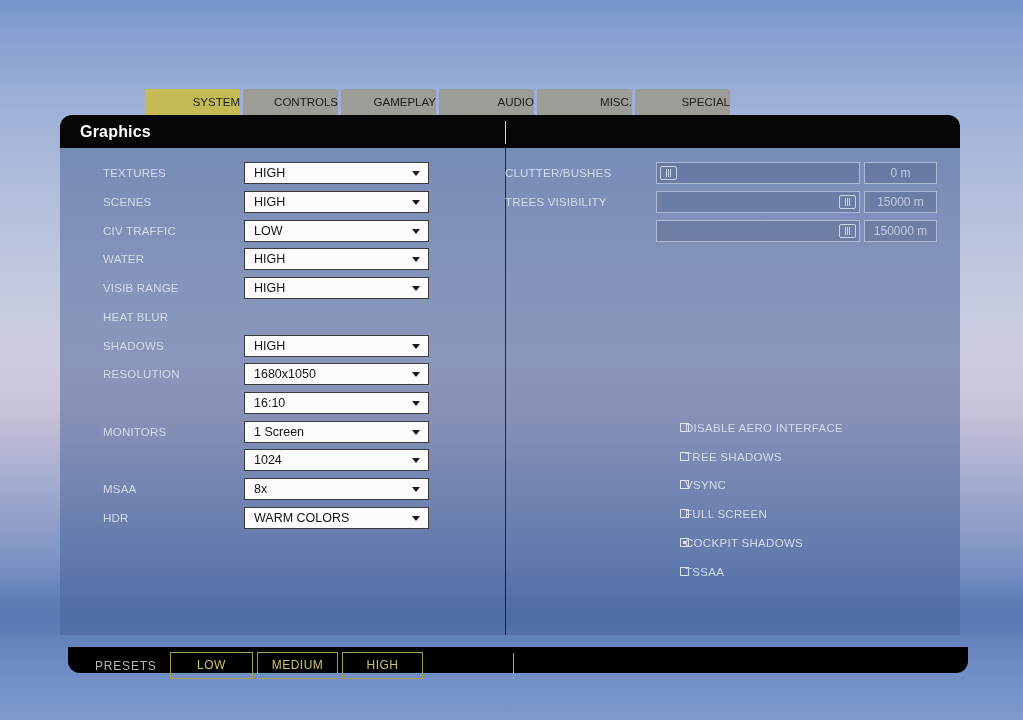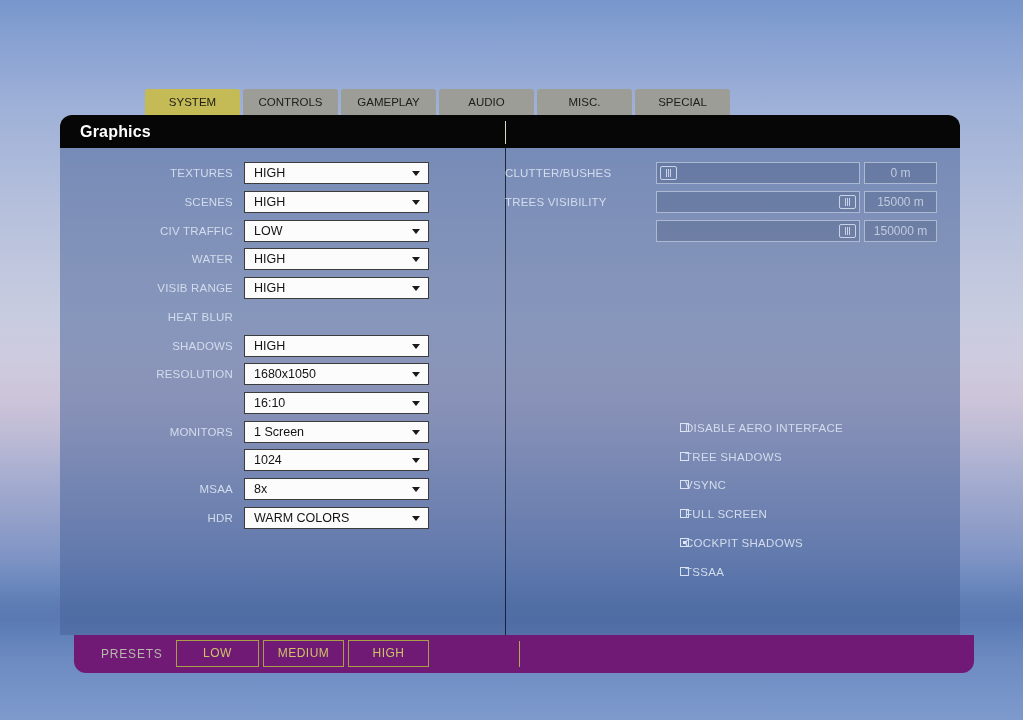--- a/index.html
+++ b/index.html
@@ -8,21 +8,21 @@
     font-family:"Liberation Sans", sans-serif;
     background:linear-gradient(180deg,
       #7796cb 0%, #86a0d1 5%, #9fb1d8 15%, #b7c1dc 30%,
       #c8cce0 44%, #cecbdf 50%, #cdc5da 55%, #bfbcd6 60%,
       #a7aed0 66%, #93a0c9 72%, #8095c5 77%, #6c88bd 81%,
       #5d7cb4 84%, #5a79b3 86%, #6080b9 88%, #6e8cc2 92%, #7e9acd 100%);
   }
   
   .tabs{position:absolute;left:145px;top:89px;display:flex;gap:3px;}
   .tab{
-    width:95px;height:26px;box-sizing:border-box;text-align:center;
+    width:95px;height:26px;box-sizing:border-box;text-align:right;
     line-height:26px;font-size:11.5px;color:#20201a;
     background:#9d9d98;border-radius:3px 3px 0 0;cursor:default;
   }
   .tab.active{background:#c4ba56;}
   
   .panel{position:absolute;left:60px;top:115px;width:900px;height:558px;}
   .panel-header{
     position:absolute;left:0;top:0;width:100%;height:33px;background:#060606;
     border-radius:12px 12px 0 0;
   }
@@ -30,29 +30,29 @@
     position:absolute;left:20px;top:0;line-height:33px;color:#ffffff;
     font-size:16px;font-weight:bold;letter-spacing:0.2px;
   }
   .header-divider{position:absolute;left:445px;top:6px;width:1px;height:23px;background:#ded9b6;}
   .panel-body{
     position:absolute;left:0;top:33px;width:100%;height:487px;
     background:rgba(70,95,150,0.5);
   }
   .body-divider{position:absolute;left:445px;top:0;width:1px;height:100%;background:rgba(14,21,37,0.85);}
   .panel-footer{
-    position:absolute;left:14px;bottom:0;width:100%;height:38px;background:#701a75;
+    position:absolute;left:8px;bottom:0;width:100%;height:26px;background:#000000;
     border-radius:0 0 12px 12px;
   }
   .footer-divider{position:absolute;left:445px;top:6px;width:1px;height:26px;background:#b3a94f;}
   
   .dd-row{position:absolute;left:0;height:22px;width:445px;}
   .row-label{
-    position:absolute;left:0;top:0;width:173px;text-align:right;
-    line-height:22px;font-size:11.5px;color:#d2dcec;letter-spacing:0.2px;
+    position:absolute;left:0;top:0;width:173px;text-align:left;
+    line-height:22px;font-size:11.5px;color:#d2dcec;letter-spacing:0.2px;padding-left:43px;
   }
   .dd-box{
     position:absolute;left:184px;top:0;width:185px;height:22px;box-sizing:border-box;
     background:#fcfcfc;border:1px solid #3c3c3c;cursor:default;
   }
   .dd-value{
     position:absolute;left:9px;top:0;line-height:20px;font-size:12.5px;color:#131313;
     white-space:nowrap;
   }
   .dd-arrow{

